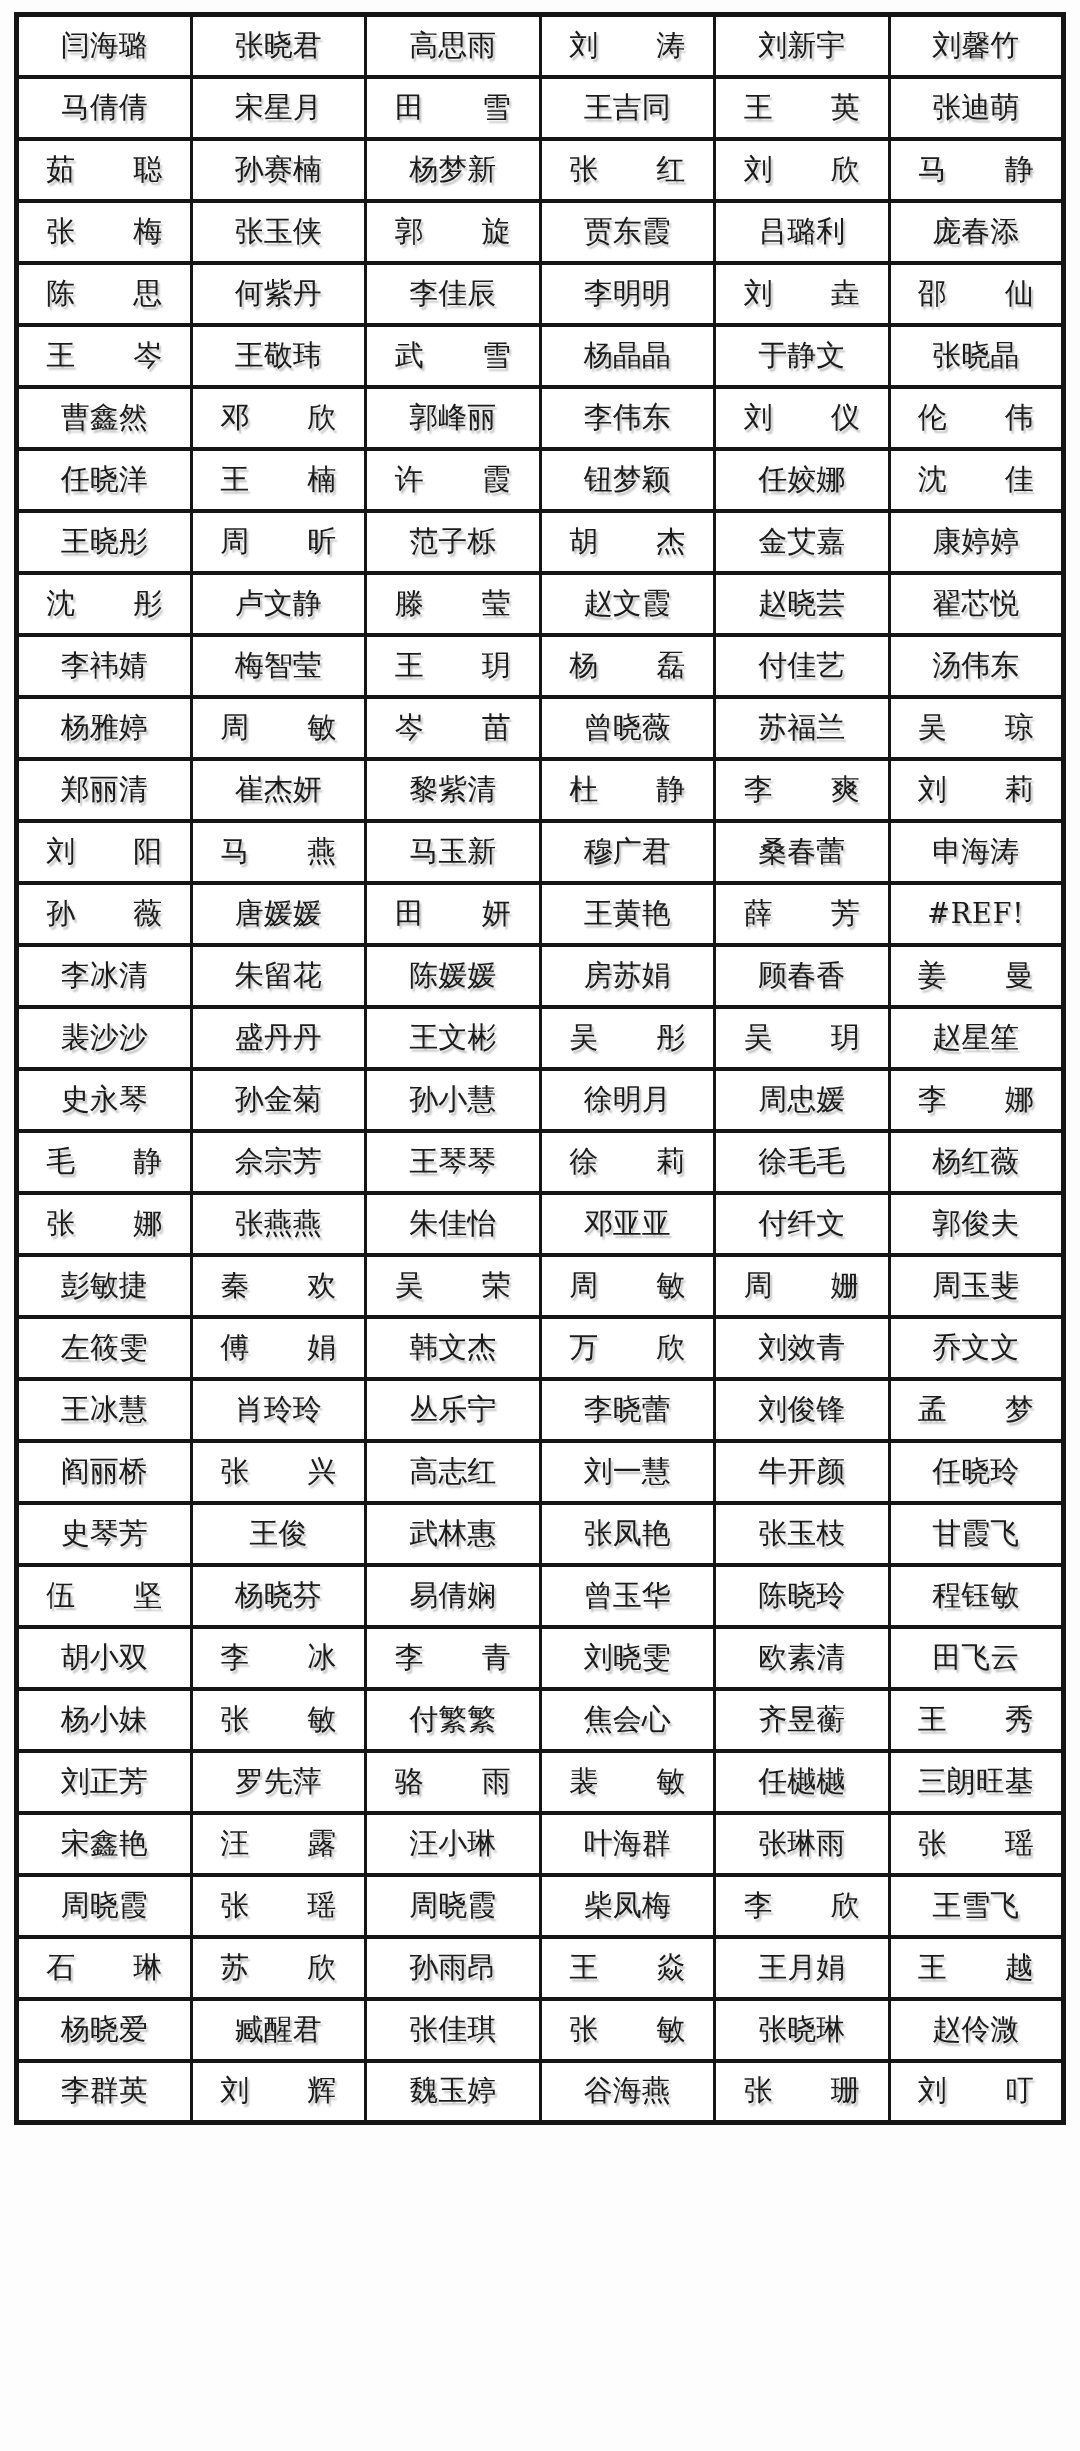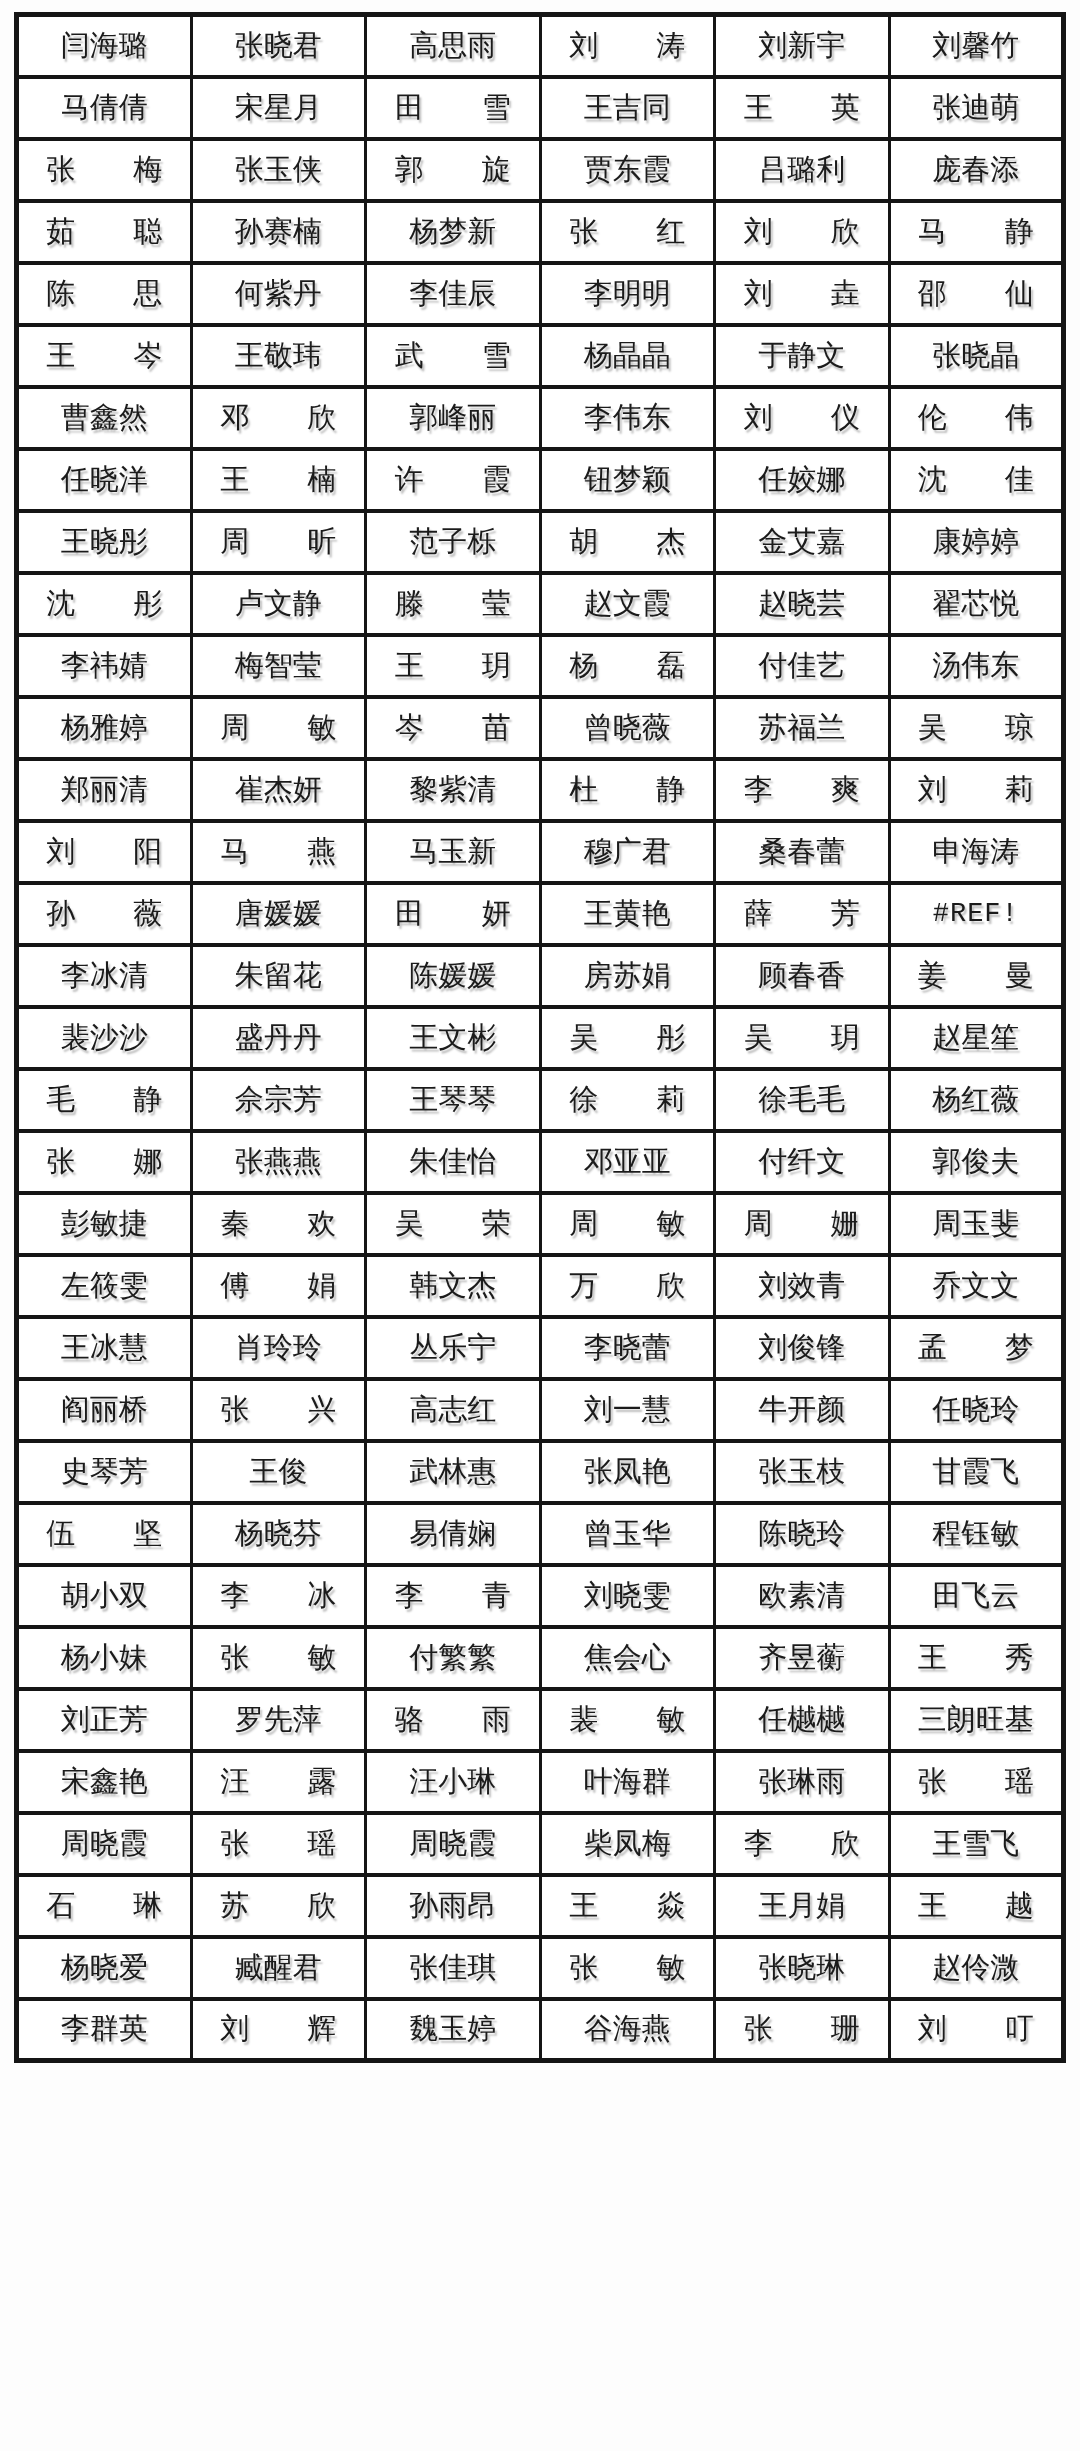--- a/index.html
+++ b/index.html
@@ -38,21 +38,20 @@
     font-weight: normal;
     color: #1b1b1b;
     text-shadow: 2px 3px 2px rgba(40, 40, 40, 0.30);
     white-space: nowrap;
     overflow: hidden;
     padding: 0;
   }
   table.roster td[data-name="ref-error-cell"] {
     font-size: 27px;
     letter-spacing: 1px;
-    font-family: Liberation Mono, monospace;
   }
 </style>
 </head>
 <body>
 
 <div class="page" data-name="scanned-roster-page">
   <table class="roster" data-name="names-table">
     <tbody data-name="names-table-body">
         <tr data-name="table-row">
           <td data-name="name-cell">闫海璐</td>
@@ -64,36 +63,36 @@
         </tr>
         <tr data-name="table-row">
           <td data-name="name-cell">马倩倩</td>
           <td data-name="name-cell">宋星月</td>
           <td data-name="name-cell">田　　雪</td>
           <td data-name="name-cell">王吉同</td>
           <td data-name="name-cell">王　　英</td>
           <td data-name="name-cell">张迪萌</td>
         </tr>
         <tr data-name="table-row">
+          <td data-name="name-cell">茹　　聪</td>
+          <td data-name="name-cell">孙赛楠</td>
+          <td data-name="name-cell">杨梦新</td>
+          <td data-name="name-cell">张　　红</td>
+          <td data-name="name-cell">刘　　欣</td>
+          <td data-name="name-cell">马　　静</td>
+        </tr>
+        <tr data-name="table-row">
           <td data-name="name-cell">张　　梅</td>
           <td data-name="name-cell">张玉侠</td>
           <td data-name="name-cell">郭　　旋</td>
           <td data-name="name-cell">贾东霞</td>
           <td data-name="name-cell">吕璐利</td>
           <td data-name="name-cell">庞春添</td>
         </tr>
         <tr data-name="table-row">
-          <td data-name="name-cell">茹　　聪</td>
-          <td data-name="name-cell">孙赛楠</td>
-          <td data-name="name-cell">杨梦新</td>
-          <td data-name="name-cell">张　　红</td>
-          <td data-name="name-cell">刘　　欣</td>
-          <td data-name="name-cell">马　　静</td>
-        </tr>
-        <tr data-name="table-row">
           <td data-name="name-cell">陈　　思</td>
           <td data-name="name-cell">何紫丹</td>
           <td data-name="name-cell">李佳辰</td>
           <td data-name="name-cell">李明明</td>
           <td data-name="name-cell">刘　　垚</td>
           <td data-name="name-cell">邵　　仙</td>
         </tr>
         <tr data-name="table-row">
           <td data-name="name-cell">王　　岑</td>
           <td data-name="name-cell">王敬玮</td>
@@ -184,20 +183,28 @@
         </tr>
         <tr data-name="table-row">
           <td data-name="name-cell">裴沙沙</td>
           <td data-name="name-cell">盛丹丹</td>
           <td data-name="name-cell">王文彬</td>
           <td data-name="name-cell">吴　　彤</td>
           <td data-name="name-cell">吴　　玥</td>
           <td data-name="name-cell">赵星笙</td>
         </tr>
         <tr data-name="table-row">
+          <td data-name="name-cell">史永琴</td>
+          <td data-name="name-cell">孙金菊</td>
+          <td data-name="name-cell">孙小慧</td>
+          <td data-name="name-cell">徐明月</td>
+          <td data-name="name-cell">周忠媛</td>
+          <td data-name="name-cell">李　　娜</td>
+        </tr>
+        <tr data-name="table-row">
           <td data-name="name-cell">毛　　静</td>
           <td data-name="name-cell">佘宗芳</td>
           <td data-name="name-cell">王琴琴</td>
           <td data-name="name-cell">徐　　莉</td>
           <td data-name="name-cell">徐毛毛</td>
           <td data-name="name-cell">杨红薇</td>
         </tr>
         <tr data-name="table-row">
           <td data-name="name-cell">张　　娜</td>
           <td data-name="name-cell">张燕燕</td>

